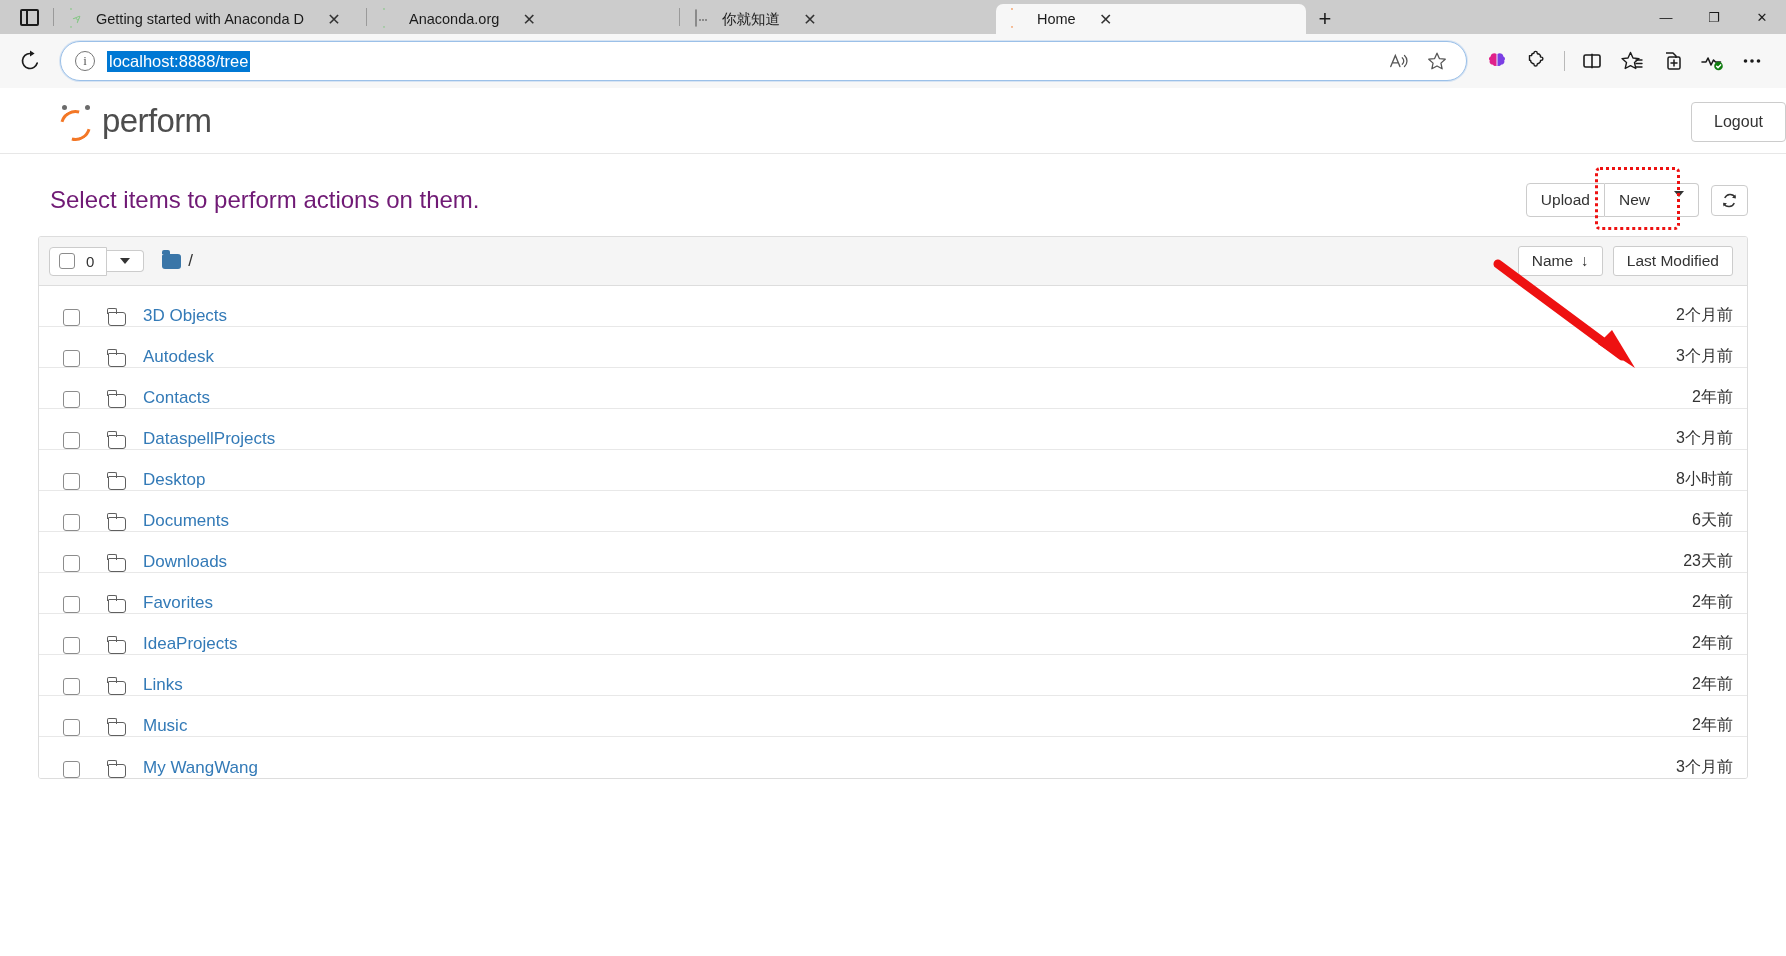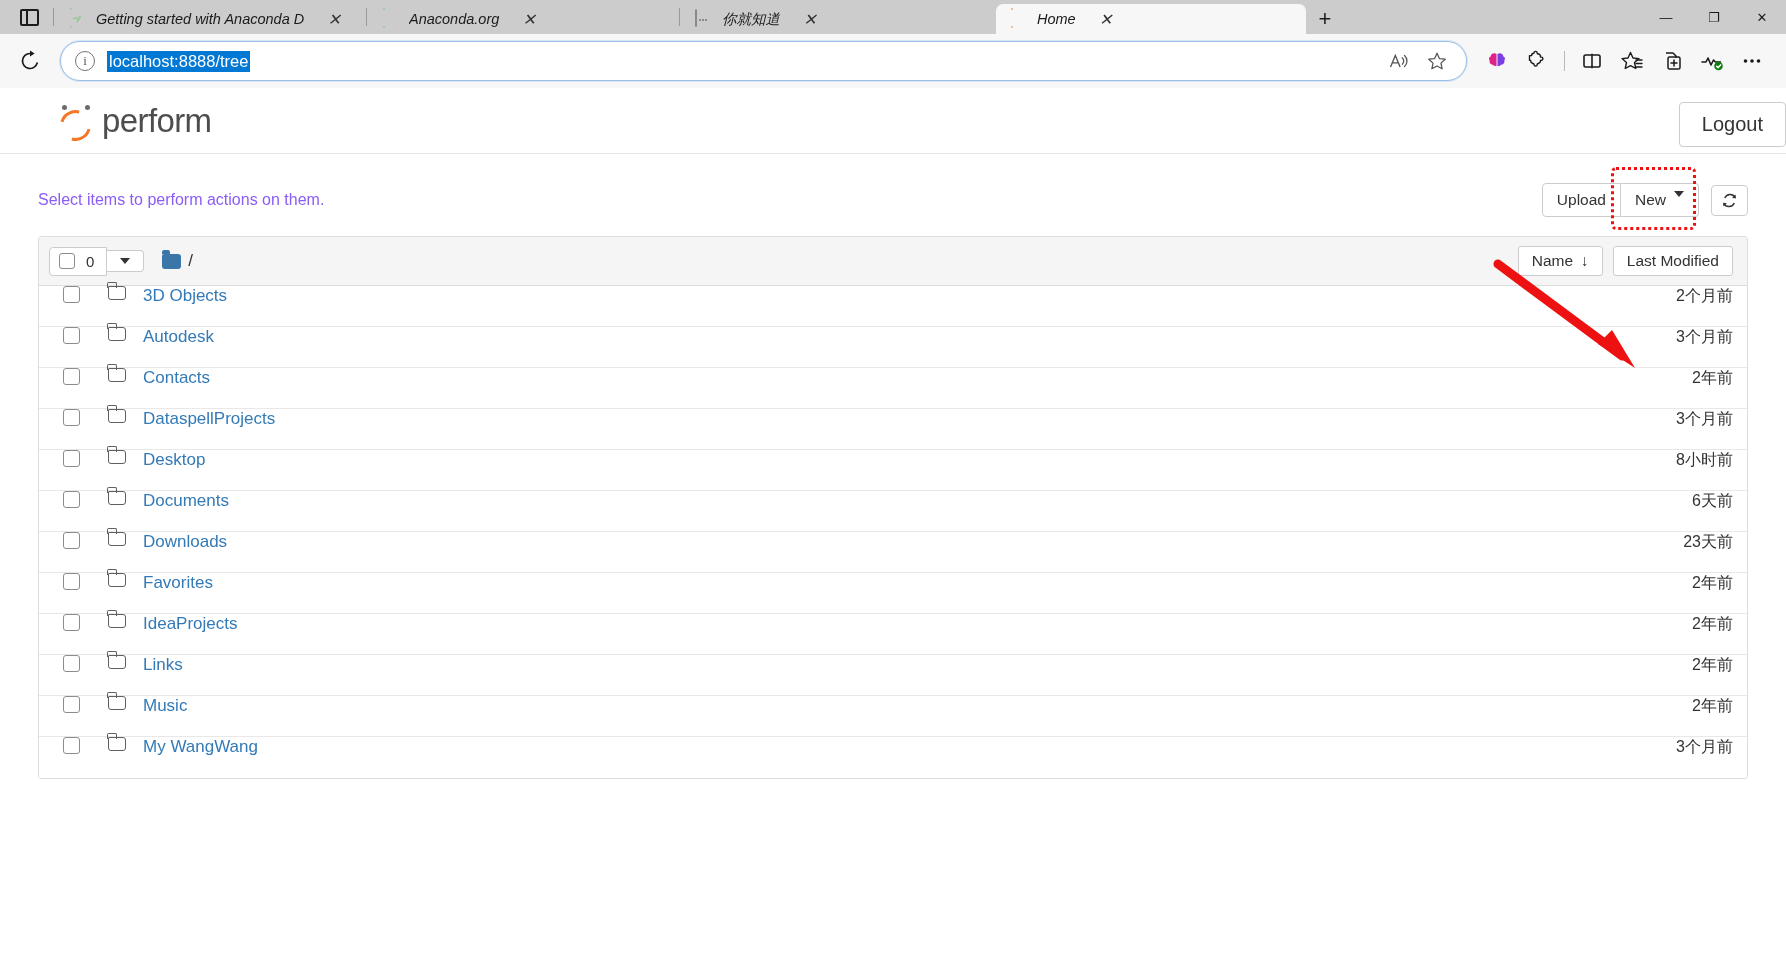--- a/index.html
+++ b/index.html
@@ -49,21 +49,20 @@
     height: 30px;
     display: flex;
     align-items: center;
     gap: 9px;
     padding: 0 6px 0 14px;
     border-radius: 7px 7px 0 0;
     font-size: 14.5px;
     color: #1b1b1b;
     white-space: nowrap;
     position: relative;
-    font-style: italic;
   }
   .tab.active { background: #f7f7f7; }
   .tab .favicon { width: 18px; height: 18px; flex: 0 0 18px; position: relative; }
   .tab .label {
     overflow: hidden;
     text-overflow: clip;
     display: block;
   }
   .tab .tabclose {
     width: 26px; height: 24px;
@@ -234,21 +233,21 @@
   .jp-logo-mark .dot2 { right: 2px; top: 0px; }
   .jp-wordmark {
     font-size: 33px; color: #4d4d4d; letter-spacing: -0.6px;
   }
   .logout-btn {
     position: absolute; right: 0px; top: 14px;
     padding: 10px 22px;
     border: 1px solid #cccccc;
     border-radius: 4px;
     background: #fff;
-    font-size: 20px;
+    font-size: 16px;
     color: #333;
   }
 
   .jp-body { padding: 0 38px 0 38px; }
 
   .tabs {
     display: flex;
     align-items: flex-end;
     border-bottom: 1px solid #dddddd;
     margin-top: 22px;
@@ -268,37 +267,37 @@
     border-color: #ddd;
     border-bottom-color: #fff;
   }
 
   .actionrow {
     display: flex; align-items: center;
     margin-top: 24px;
     position: relative;
     min-height: 44px;
   }
-  .select-text { font-size: 16px; color: #8b5cf6; }
+  .select-text { font-size: 24px; color: #701a75; margin-left: 12px; }
   .actionrow-right {
     margin-left: auto;
     display: flex; align-items: center; gap: 0px;
     position: relative;
   }
   .btn {
     border: 1px solid #cccccc;
     background: #fff;
     border-radius: 4px;
     font-size: 15.5px;
     color: #333;
     padding: 7px 14px;
     white-space: nowrap;
   }
   .btn.upload { border-radius: 4px 0 0 4px; }
-  .btn.newbtn { border-radius: 0 4px 4px 0; border-left: none; display:flex; gap:8px; }
+  .btn.newbtn { border-radius: 0 4px 4px 0; border-left: none; display:flex; gap:24px; }
   .caret {
     width: 0; height: 0;
     border-left: 5px solid transparent;
     border-right: 5px solid transparent;
     border-top: 6px solid #333;
     display: inline-block;
   }
   .refresh-btn {
     margin-left: 12px;
     border: 1px solid #cccccc;
@@ -366,21 +365,21 @@
     border-radius: 2px 2px 0 0;
   }
   .sort-group { margin-left: auto; display: flex; align-items: center; gap: 10px; }
   .sort-btn {
     border: 1px solid #cccccc; background: #fff; border-radius: 3px;
     padding: 5px 13px; font-size: 15.5px; color: #333;
     display: flex; align-items: center; gap: 8px;
   }
 
   .row {
-    display: flex; align-items: flex-start;
+    display: flex; align-items: flex-end;
     padding: 0 14px 0 24px;
     height: 41px;
     border-bottom: 1px solid #e8e8e8;
     background: #fff;
   }
   .row:last-child { border-bottom: none; }
   .row .rchk {
     width: 17px; height: 17px;
     border: 1.4px solid #8c8c8c; border-radius: 3px; background: #fff;
     flex: 0 0 17px;

